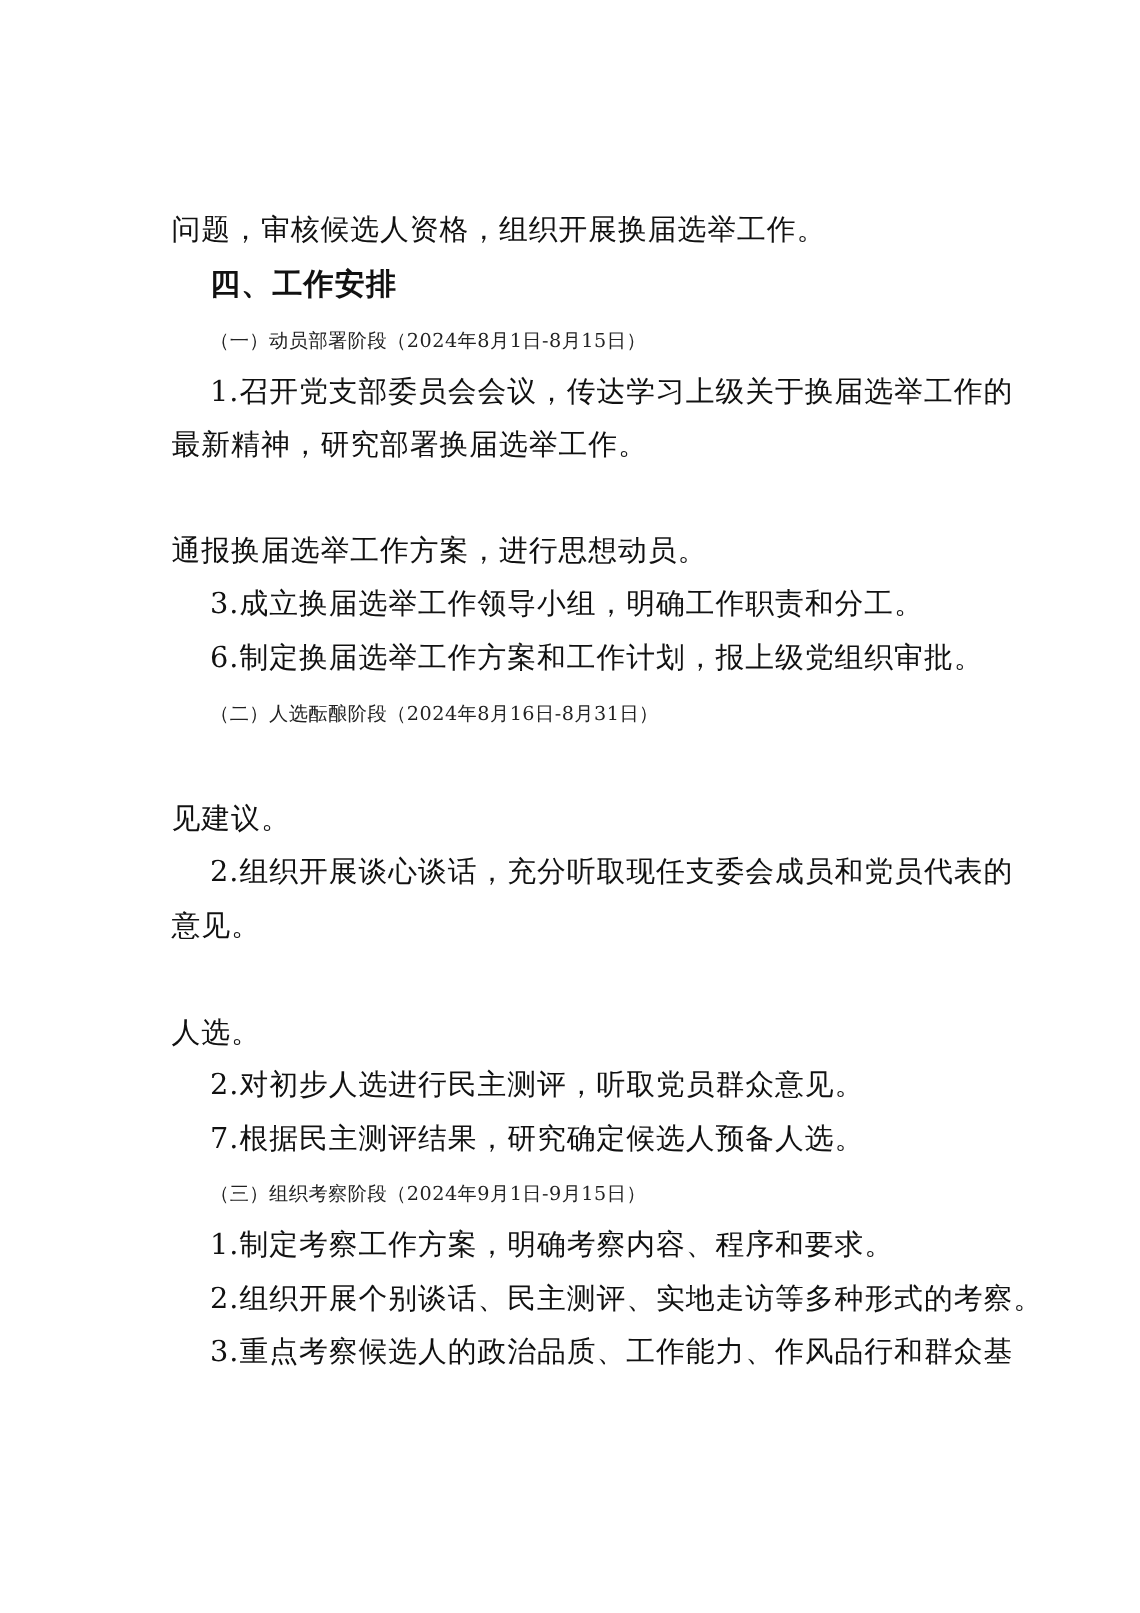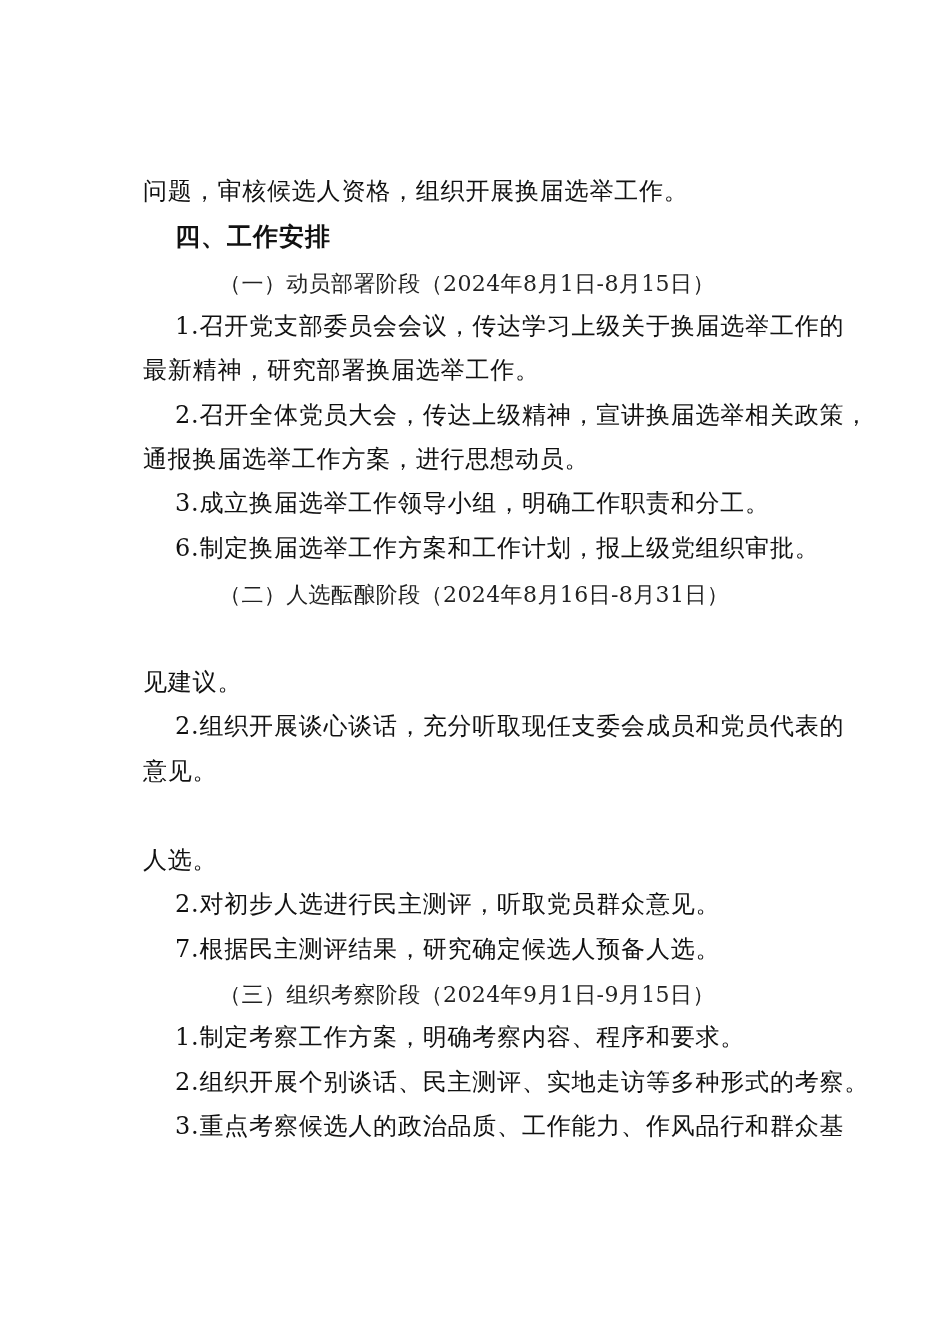--- a/index.html
+++ b/index.html
@@ -32,44 +32,42 @@
       letter-spacing: 0.6px;
     }
     .indent { left: 160px; text-align: right; }
     .heading {
       font-family: "DejaVu Sans", "Liberation Sans", sans-serif;
       font-weight: bold;
       font-size: 25px;
       letter-spacing: 1px;
     }
     .sub {
-      font-size: 22px;
+      font-size: 16px;
       color: #222222;
       font-weight: normal;
       letter-spacing: 0.4px;
-      margin-left: 44px;
     }
     .item {
       font-weight: normal;
       letter-spacing: 0.8px;
     }
     .body-cont {
       letter-spacing: 0.8px;
     }
   </style>
 </head>
 <body>
 
 <div class="page">
   <div class="line body-cont" style="top:176px">问题，审核候选人资格，组织开展换届选举工作。</div>
   <div class="line indent heading" style="top:222px">四、工作安排</div>
   <div class="line indent sub" style="top:269px">（一）动员部署阶段（2024年8月1日-8月15日）</div>
   <div class="line indent item" style="top:311px">1.召开党支部委员会会议，传达学习上级关于换届选举工作的</div>
   <div class="line item" style="top:355px">最新精神，研究部署换届选举工作。</div>
-  <div class="line indent item" style="top:400px">2.召开全体党员大会，传达上级精神，宣讲换届选举相关政策，</div>
   <div class="line item" style="top:444px">通报换届选举工作方案，进行思想动员。</div>
   <div class="line indent item" style="top:488px">3.成立换届选举工作领导小组，明确工作职责和分工。</div>
   <div class="line indent item" style="top:533px">6.制定换届选举工作方案和工作计划，报上级党组织审批。</div>
   <div class="line indent sub" style="top:580px">（二）人选酝酿阶段（2024年8月16日-8月31日）</div>
   <div class="line item" style="top:667px">见建议。</div>
   <div class="line indent item" style="top:711px">2.组织开展谈心谈话，充分听取现任支委会成员和党员代表的</div>
   <div class="line item" style="top:756px">意见。</div>
   <div class="line item" style="top:845px">人选。</div>
   <div class="line indent item" style="top:889px">2.对初步人选进行民主测评，听取党员群众意见。</div>
   <div class="line indent item" style="top:934px">7.根据民主测评结果，研究确定候选人预备人选。</div>

